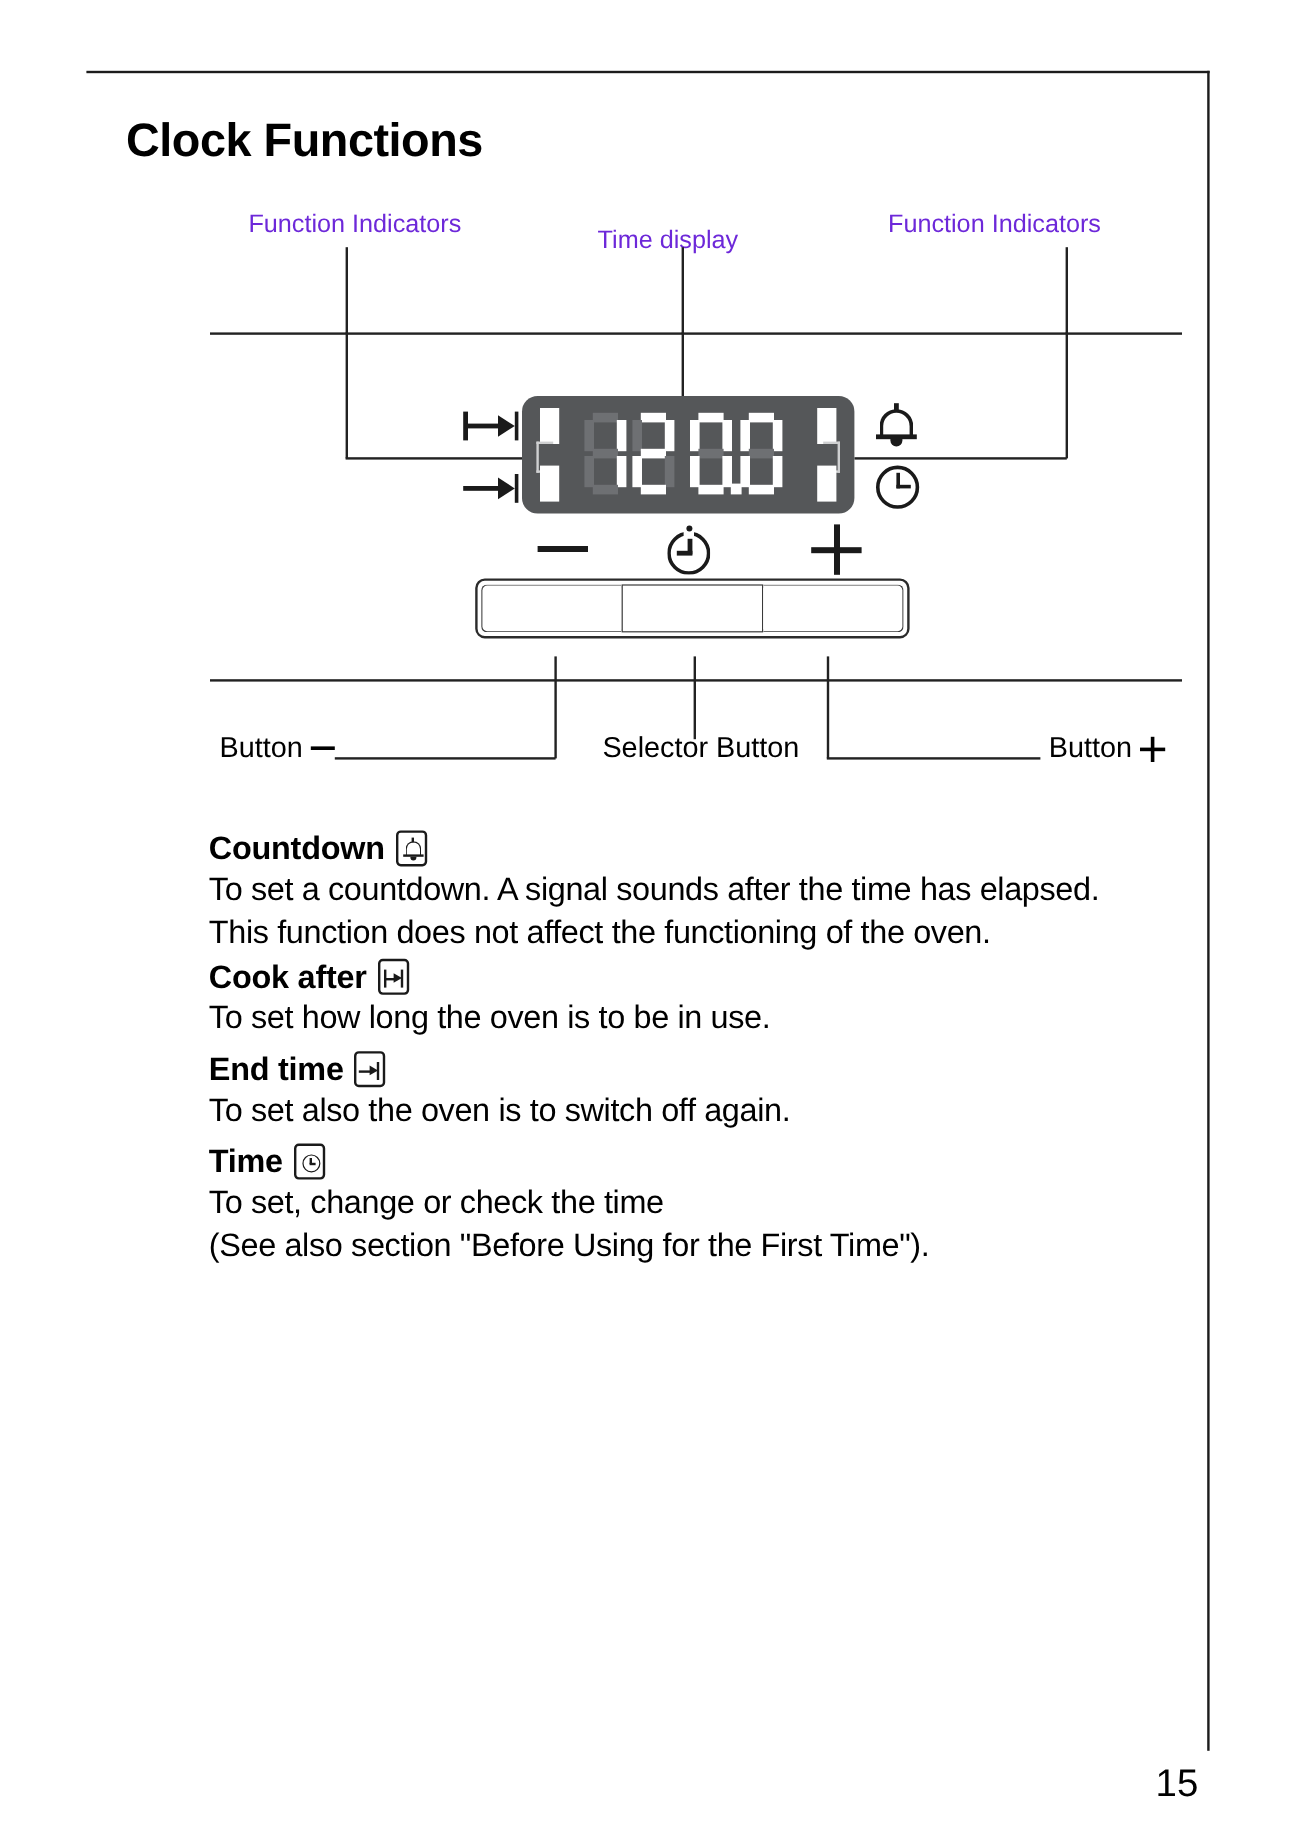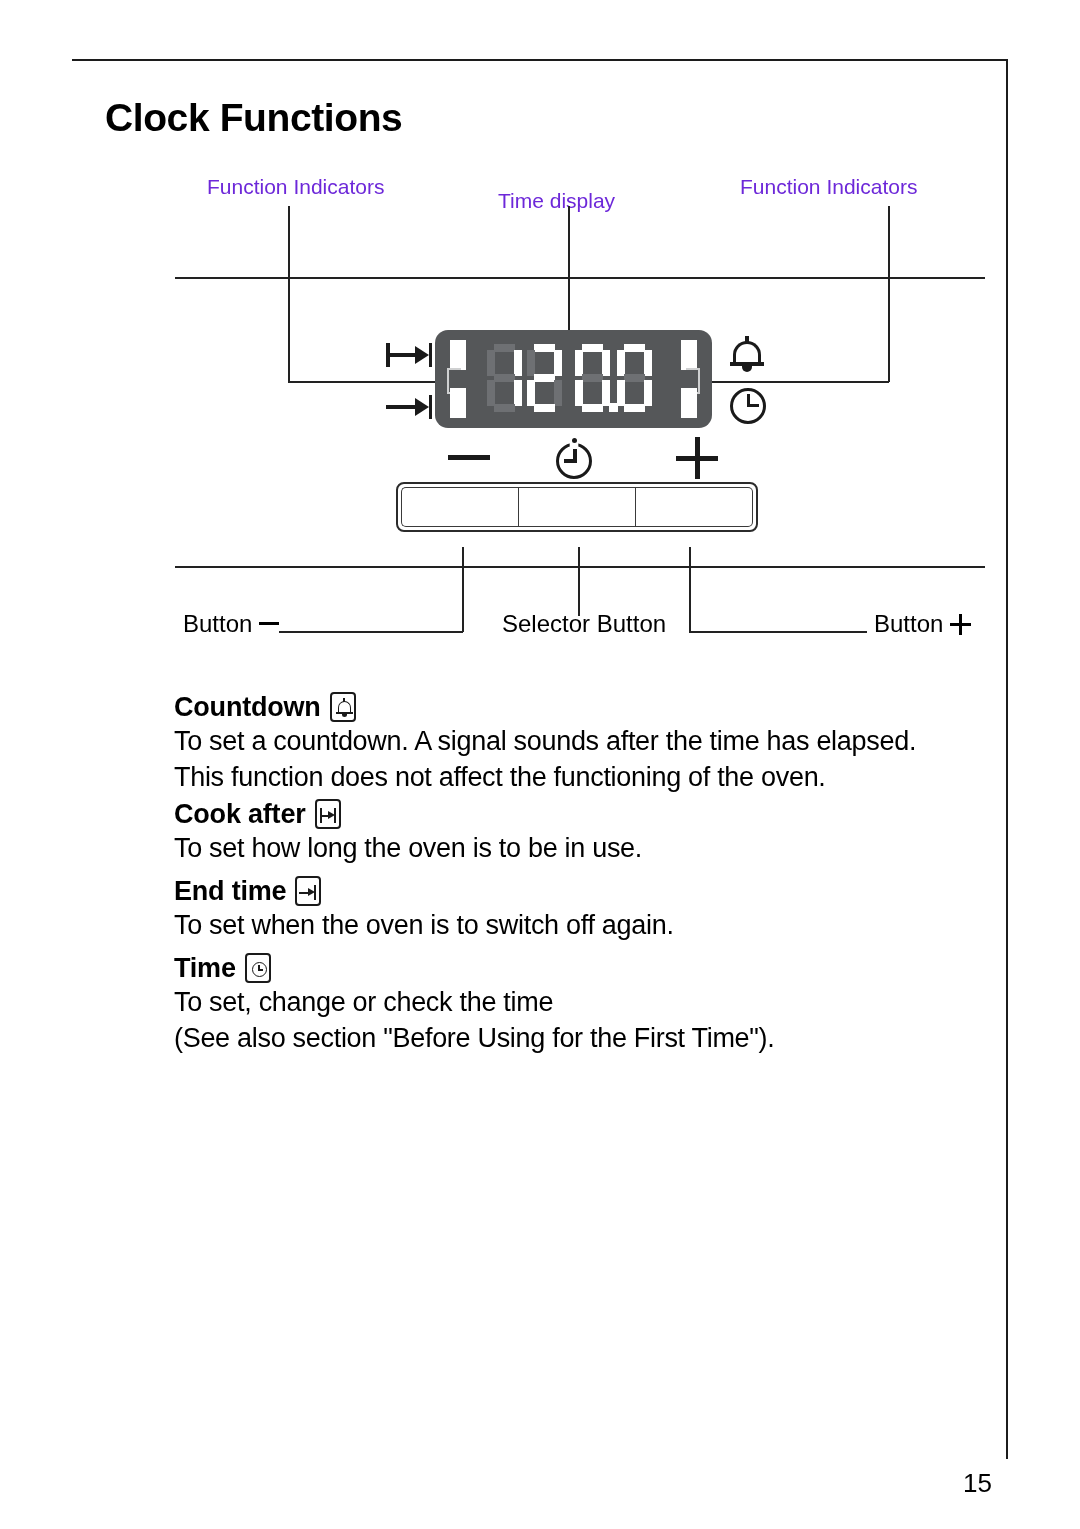--- a/index.html
+++ b/index.html
@@ -502,21 +502,21 @@
     left: 11.7px; top: 14px;
     width: 5px; height: 1.7px;
     background: #1a1a1a;
   }
 
   
   #page-number {
     position: absolute;
     left: 963px;
     top: 1468px;
-    font-size: 26px;
+    font-size: 32px;
     color: #000;
   }
 </style>
 </head>
 <body>
 
 <div id="page">
 
   <div class="frame-top"></div>
   <div class="frame-right"></div>
@@ -692,21 +692,21 @@
 
   <div class="section" id="sec-endtime">
     <div class="sec-head">
       <span>End time</span>
       <span class="boxicon end">
         <span class="marr-shaft"></span>
           <span class="marr-head"></span>
           <span class="marr-rcap"></span>
       </span>
     </div>
-    <div class="sec-body">To set when the oven is to switch off again.</div>
+    <div class="sec-body">To set also the oven is to switch off again.</div>
   </div>
 
   <div class="section" id="sec-time">
     <div class="sec-head">
       <span>Time</span>
       <span class="boxicon clk">
         <span class="mclk-ring"></span>
           <span class="mclk-v"></span>
           <span class="mclk-h"></span>
       </span>

